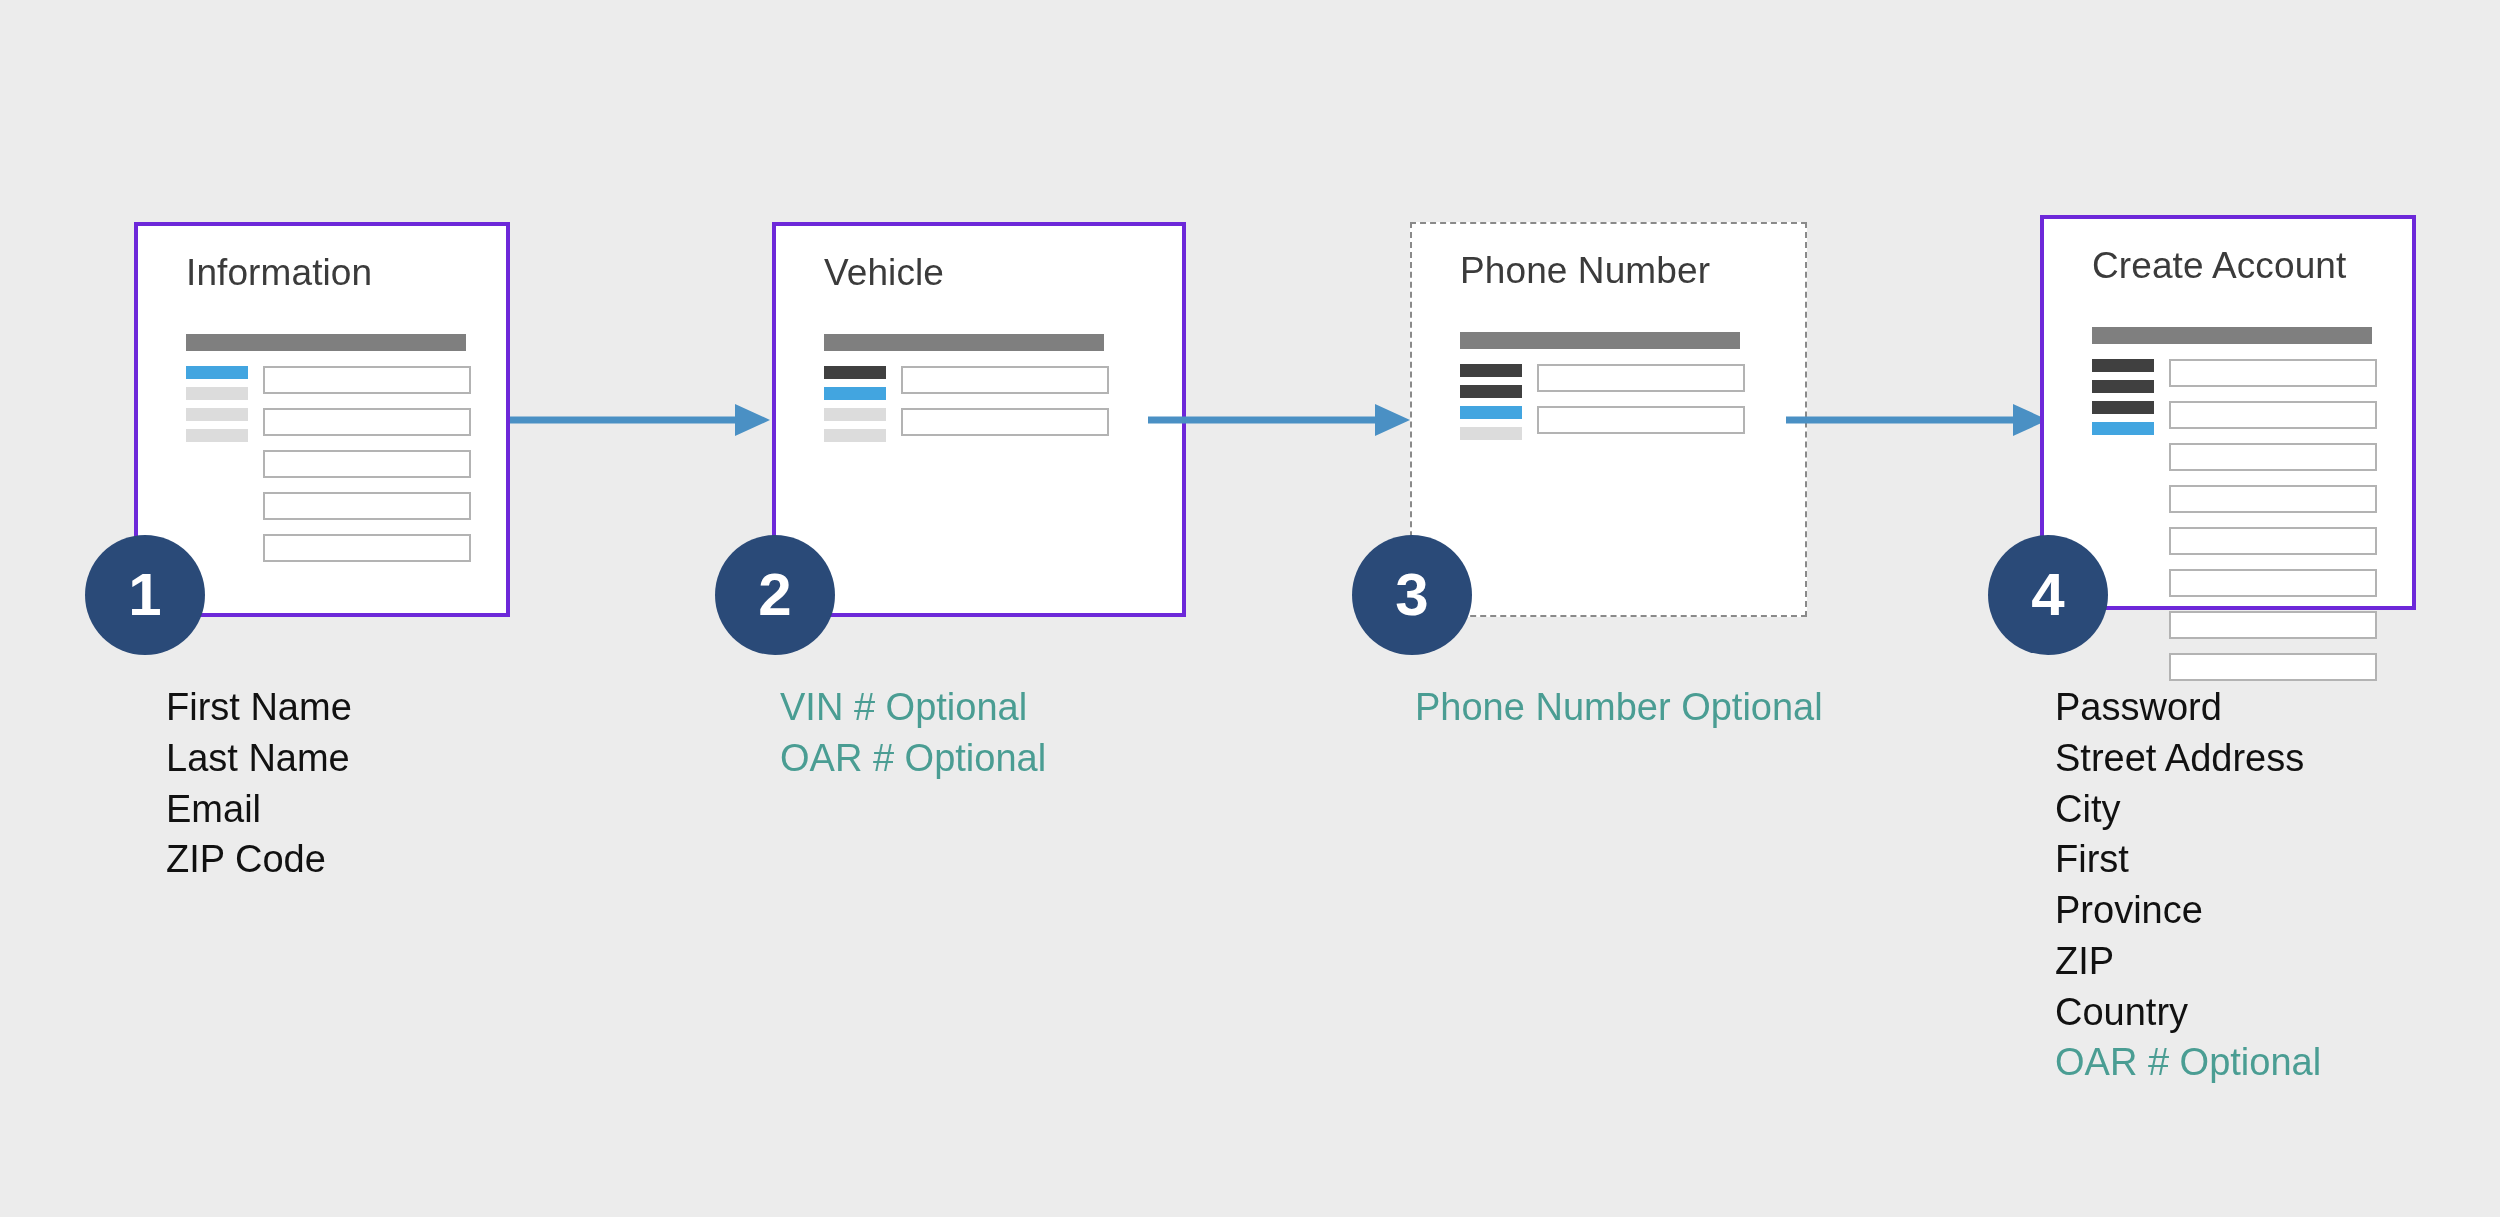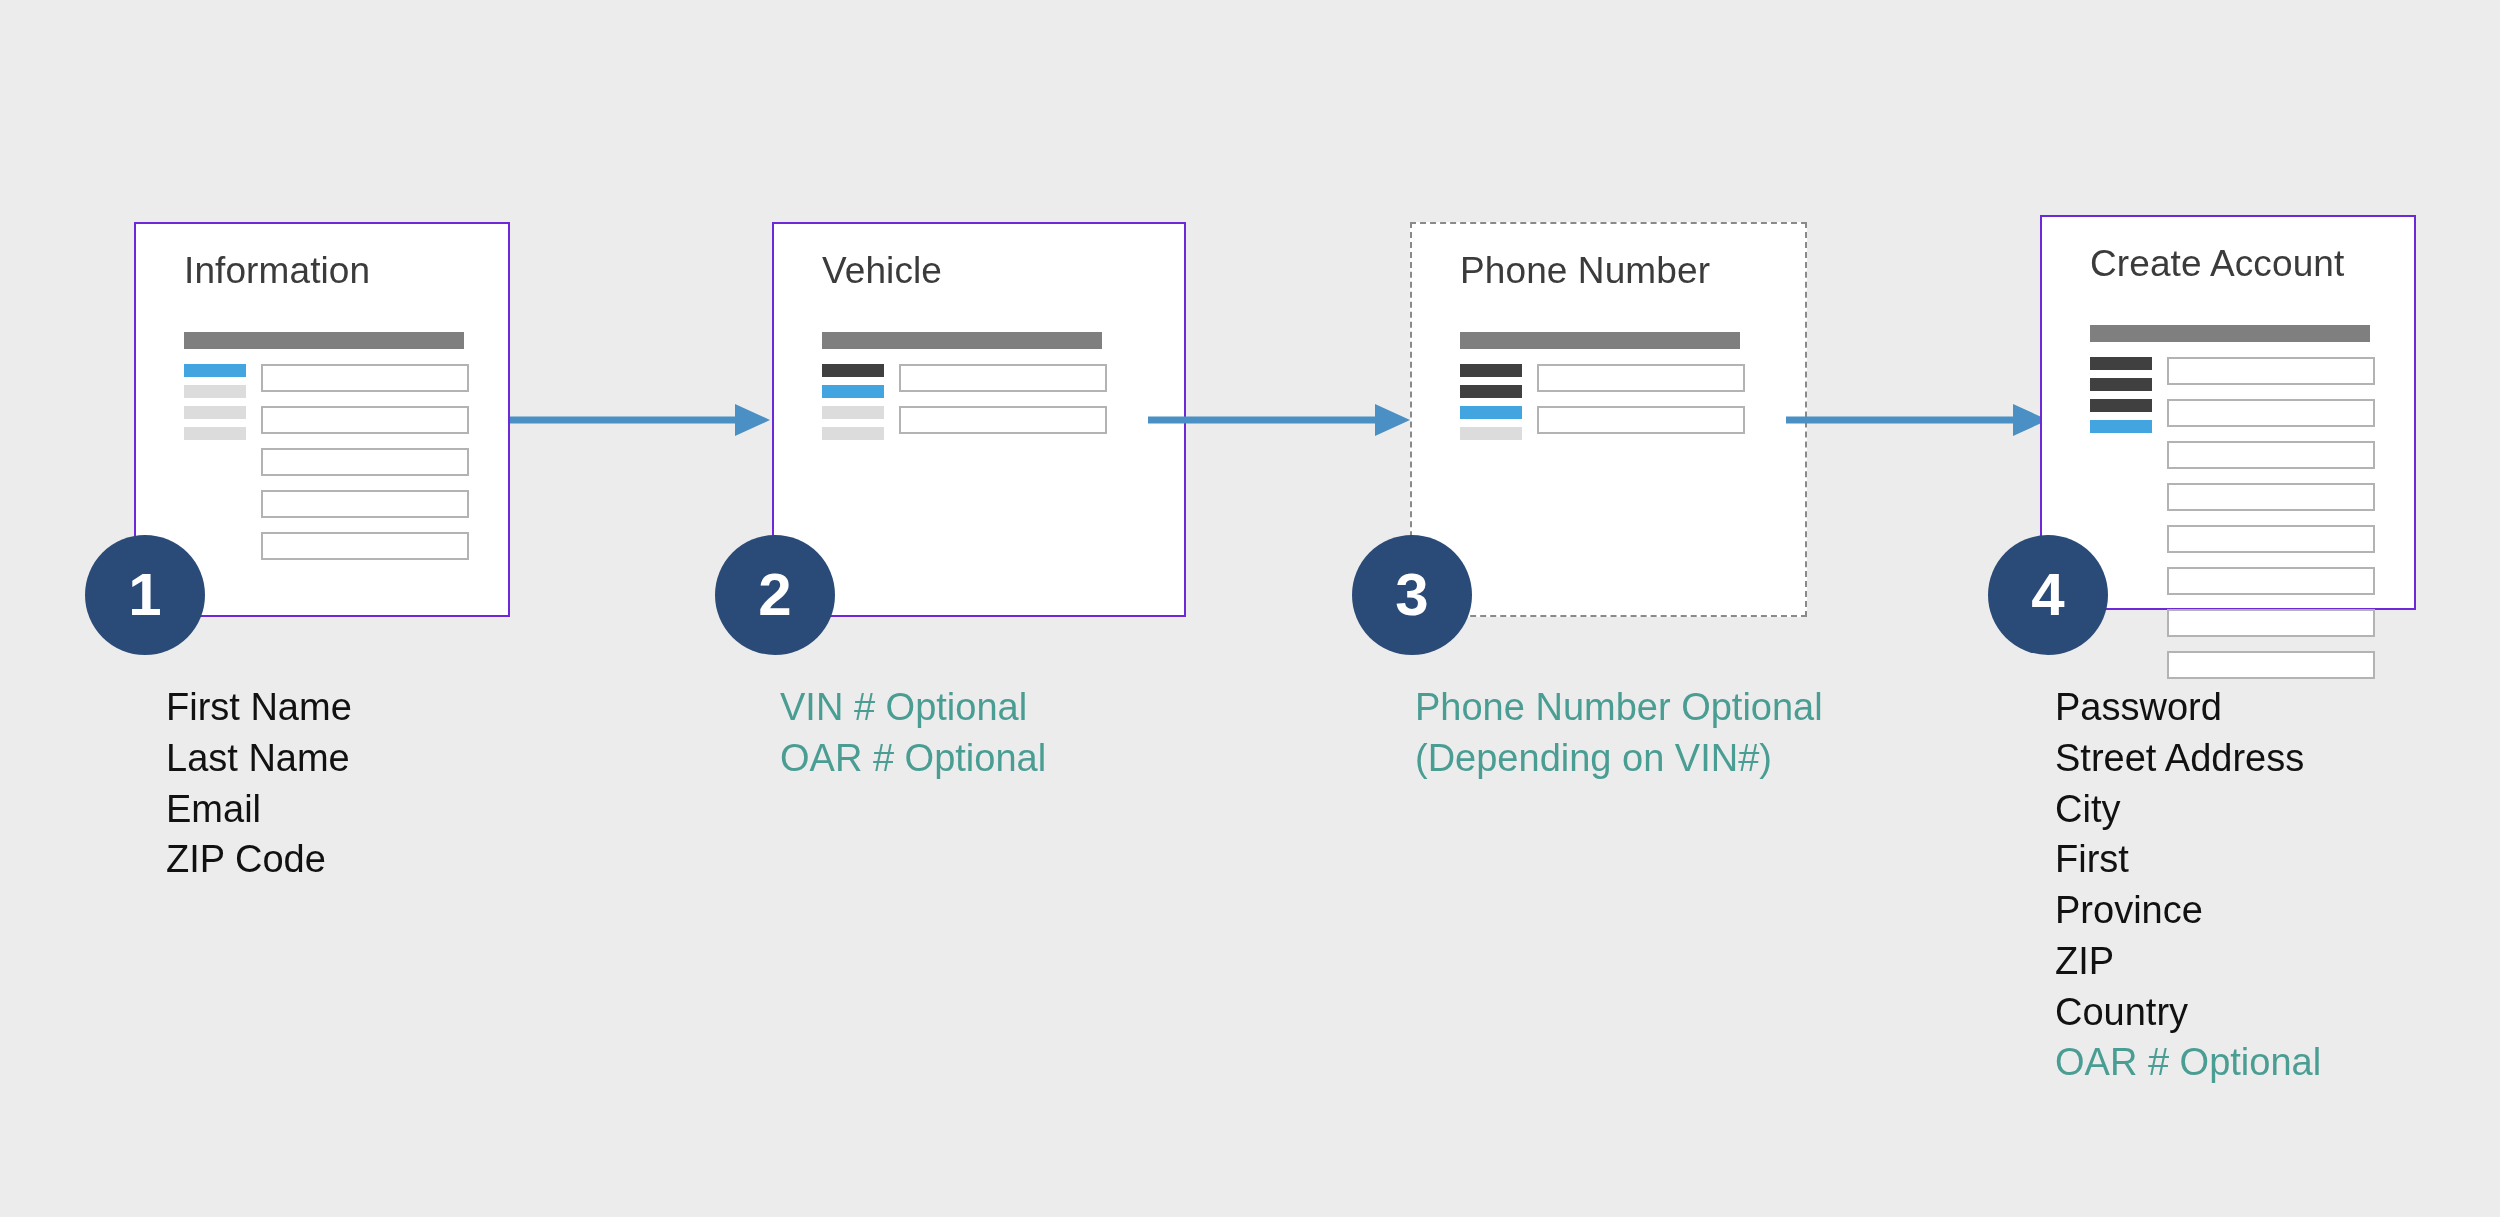--- a/index.html
+++ b/index.html
@@ -16,21 +16,21 @@
     height: 1217px;
     background: #ececec;
     overflow: hidden;
   }
 
   
   .card {
     position: absolute;
     background: #ffffff;
     box-sizing: border-box;
-    border: 2px solid #6d28d9;
+    border: 4px solid #6d28d9;
   }
   .card.dashed {
     border: 2px dashed #8a8a8a;
   }
   .card-title {
     position: absolute;
     left: 48px;
     top: 26px;
     font-size: 37px;
     color: #3b3b3b;
@@ -184,21 +184,20 @@
     <div class="fields" style="left:125px; top:140px; width:208px;">
       <div class="field-box"></div>
       <div class="field-box"></div>
     </div>
   </div>
   <div class="step-circle" style="left:1352px; top:535px;">
     <span>3</span>
   </div>
   <div class="label-list" style="left:1415px; top:676px;">
     <div class="row label-teal">Phone Number Optional</div>
-    <div class="row label-teal">(Depending on VIN#)</div>
   </div>
 
   <div class="arrow" style="left:1786px; top:400px; width:262px;">
     <svg width="262" height="40" viewBox="0 0 262 40">
       <line x1="0" y1="20" x2="234" y2="20" stroke="#4a90c4" stroke-width="7"></line>
       <polygon points="227,4 262,20 227,36" fill="#4a90c4"></polygon>
     </svg>
   </div>
 
   <div class="card" style="left:2040px; top:215px; width:376px; height:395px;">

